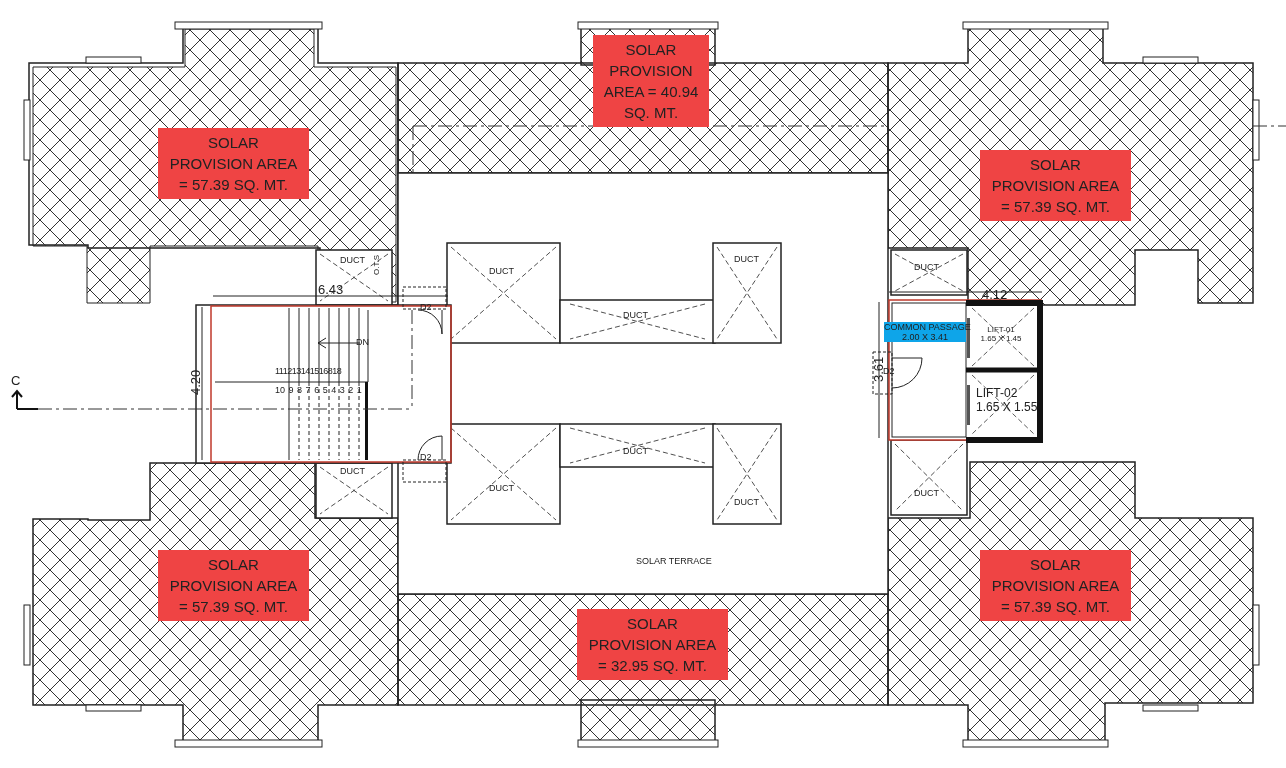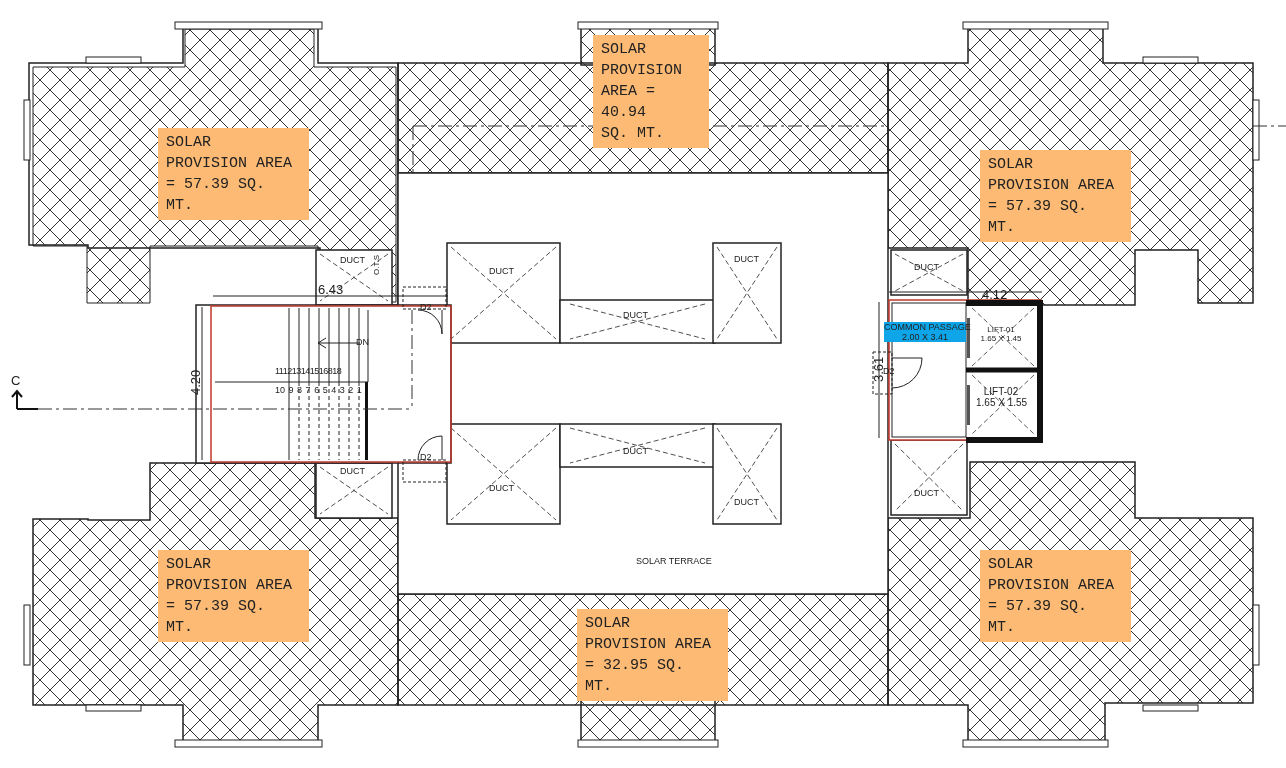--- a/index.html
+++ b/index.html
@@ -1,18 +1,18 @@
 <!DOCTYPE html>
 <html><head>
 <meta charset="utf-8">
 <style>
   html, body { margin:0; padding:0; background:#ffffff; }
   body { width:1286px; height:768px; overflow:hidden; position:relative; font-family:"Liberation Sans", sans-serif; }
   #plan { position:absolute; left:0; top:0; }
-  .lbl { position:absolute; background:#fdba74; color:#222; text-align:left; font-family:Liberation Mono, monospace; }
+  .lbl { position:absolute; background:#ef4444; color:#222; text-align:center; font-family:Liberation Sans, sans-serif; }
   .solar { font-size:15px; line-height:21px; padding:4px 8px; }
   .small { position:absolute; font-size:9px; color:#222; font-family:"Liberation Sans", sans-serif; white-space:nowrap; }
   .dim { position:absolute; font-size:13px; color:#222; font-family:"Liberation Sans", sans-serif; white-space:nowrap; }
 </style>
 </head>
 <body>
 
 <svg id="plan" width="1286" height="768" viewBox="0 0 1286 768" xmlns="http://www.w3.org/2000/svg">
   <defs>
     <pattern id="hatch" patternUnits="userSpaceOnUse" width="20" height="20">
@@ -233,18 +233,18 @@
 
 <div class="small" style="left:884px;top:322px;text-align:center;width:82px;background:#0ea5e9;">
   <div>COMMON PASSAGE</div>
   <div>2.00 X 3.41</div>
 </div>
 
 <div class="small" style="left:976px;top:325px;text-align:center;width:50px;font-size:8px;">
   <div>LIFT-01</div>
   <div>1.65 X 1.45</div>
 </div>
-<div class="small" style="left:976px;top:386px;text-align:center;width:50px;font-size:10px;">
+<div class="small" style="left:976px;top:386px;width:50px;font-size:12px;">
   <div>LIFT-02</div>
   <div>1.65 X 1.55</div>
 </div>
 
 <div class="dim" style="left:11px;top:373px;font-size:13px;">C</div>
 
 </body></html>

